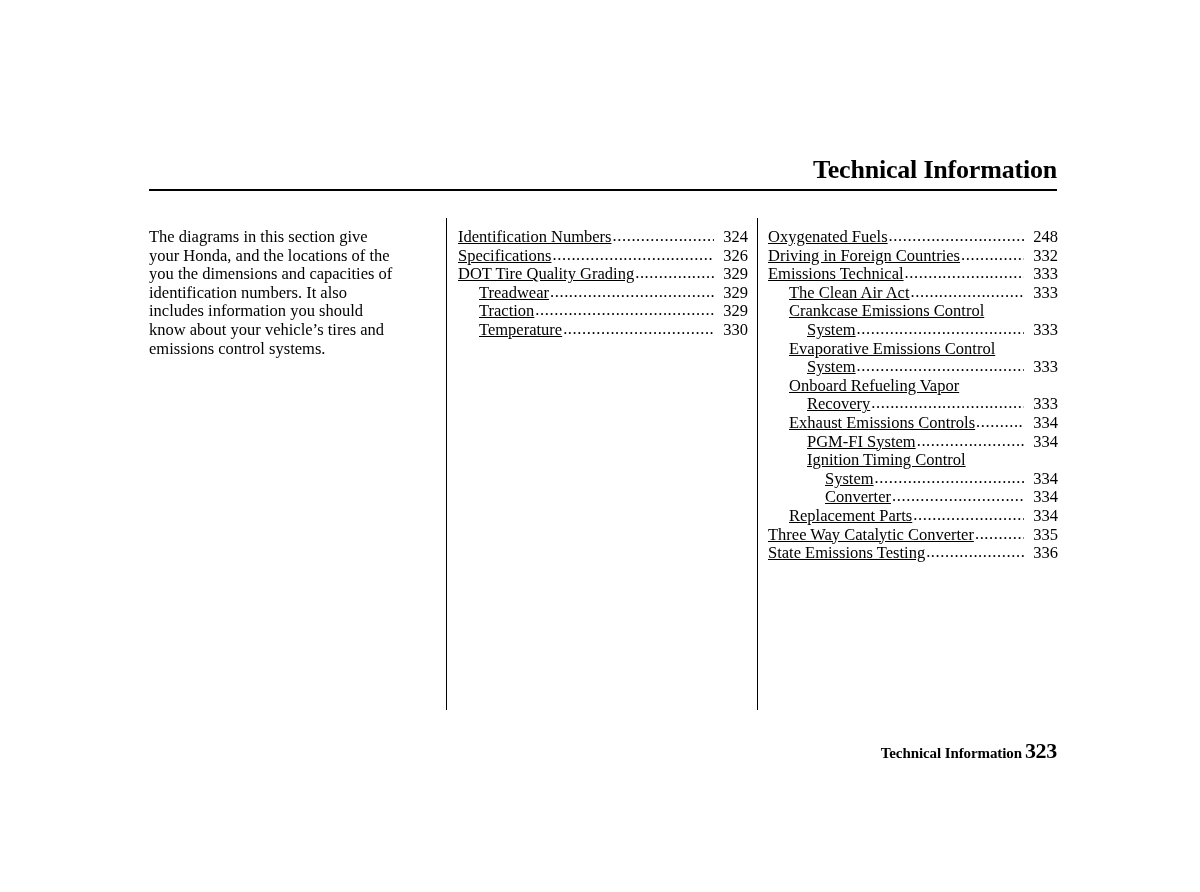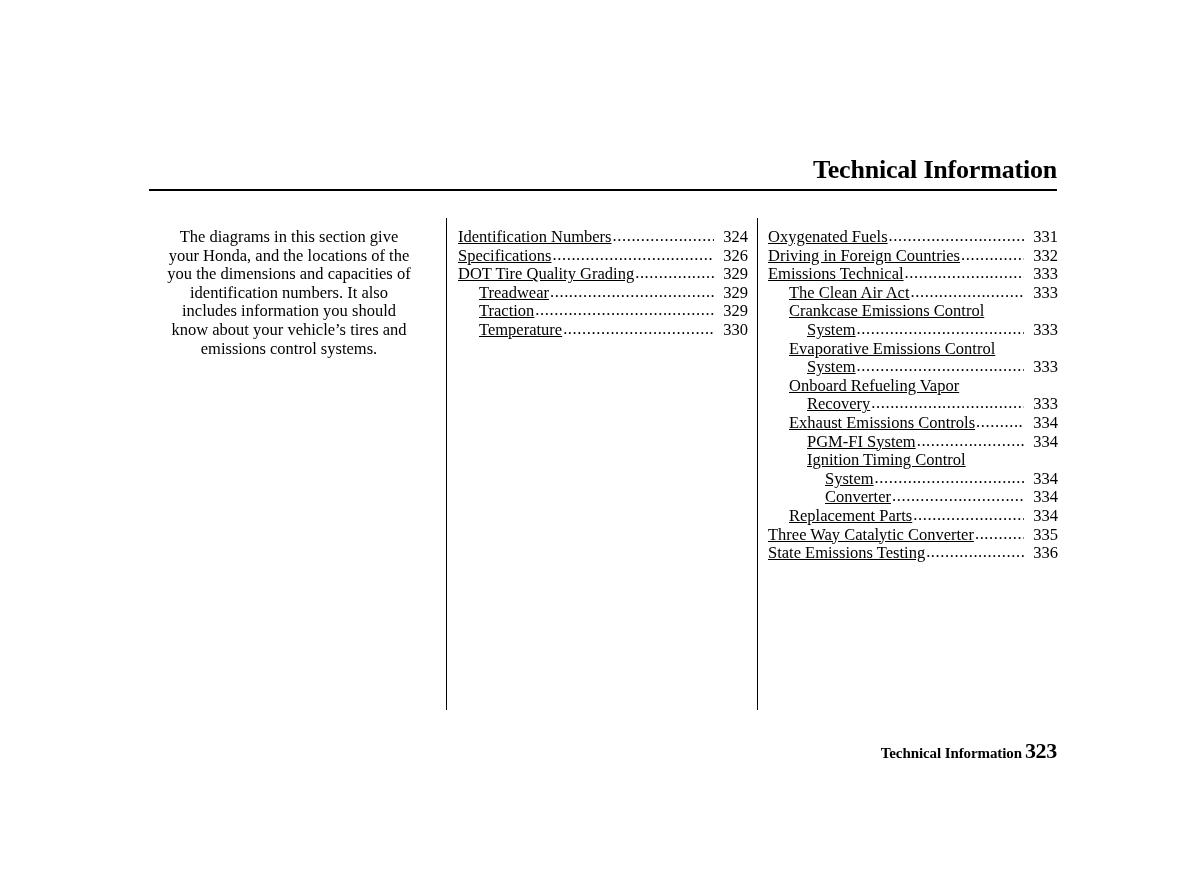--- a/index.html
+++ b/index.html
@@ -44,21 +44,21 @@
     width: 908px;
     height: 2px;
     background: #000000;
   }
 
   
   .col {
     position: absolute;
     top: 228px;
   }
-  .col-intro  { left: 149px; width: 280px; text-align: center; }
+  .col-intro  { left: 149px; width: 280px; }
   .col-mid    { left: 458px; width: 290px; }
   .col-right  { left: 768px; width: 290px; }
 
   .divider {
     position: absolute;
     top: 218px;
     width: 1px;
     height: 492px;
     background: #000000;
   }
@@ -192,21 +192,21 @@
           <span class="toc-page">330</span>
         </li>
       </ul>
   </div>
 
   <div class="col col-right">
     <ul class="toc" id="toc-right">
         <li class="toc-entry ind-0">
           <span class="toc-label">Oxygenated Fuels</span>
           <span class="toc-dots"></span>
-          <span class="toc-page">331</span>
+          <span class="toc-page">248</span>
         </li>
         <li class="toc-entry ind-0">
           <span class="toc-label">Driving in Foreign Countries </span>
           <span class="toc-dots"></span>
           <span class="toc-page">332</span>
         </li>
         <li class="toc-entry ind-0">
           <span class="toc-label">Emissions Technical</span>
           <span class="toc-dots"></span>
           <span class="toc-page">333</span>

